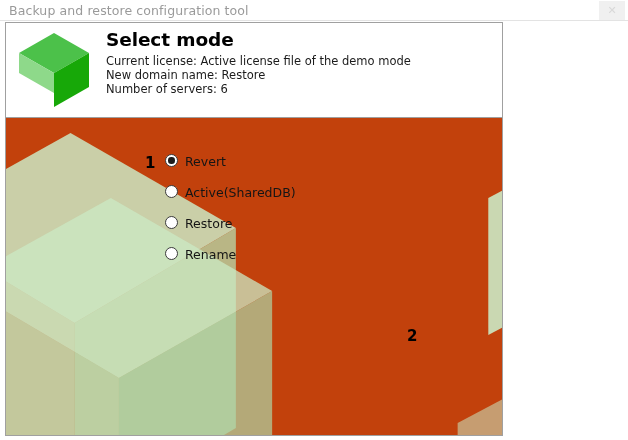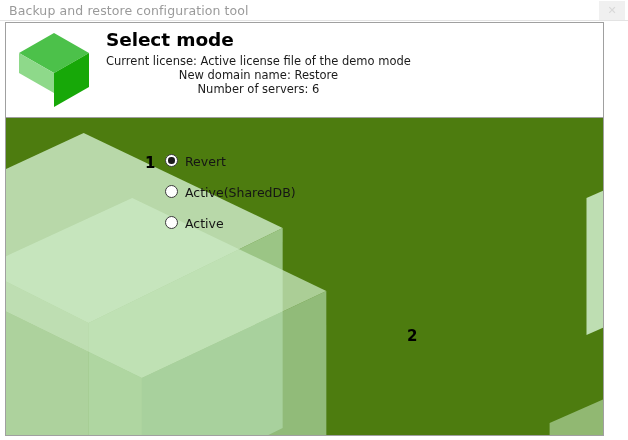--- a/index.html
+++ b/index.html
@@ -61,25 +61,25 @@
     color: #d8d8d8;
     line-height: 1;
     font-family: "DejaVu Sans", "Liberation Sans", sans-serif;
   }
 
   
   #content-frame {
     position: absolute;
     left: 5px;
     top: 22px;
-    width: 599px;
+    width: 498px;
     height: 414px;
     border: 1px solid #a0a0a0;
     box-sizing: border-box;
-    background: #4d7c0f;
+    background: #c2410c;
     overflow: hidden;
   }
 
   
   #watermark-layer {
     position: absolute;
     left: 0; top: 0;
     width: 100%;
     height: 100%;
     pointer-events: none;
@@ -115,21 +115,20 @@
     font-weight: bold;
     color: #000000;
     margin: 0 0 4px 0;
     letter-spacing: -0.1px;
   }
   .header-info-line {
     font-size: 11.5px;
     color: #1b1b1b;
     line-height: 14px;
     white-space: nowrap;
-    text-align: center;
   }
 
   
   #main-body {
     position: absolute;
     left: 0;
     top: 95px;
     width: 100%;
     height: 318px;
     z-index: 2;
@@ -277,24 +276,28 @@
           <span class="radio-mark"></span>
           <span class="radio-label">Revert</span>
         </div>
 
         <div class="radio-row">
           <span class="radio-mark"></span>
           <span class="radio-label">Active(SharedDB)</span>
         </div>
 
 
-
         <div class="radio-row">
           <span class="radio-mark"></span>
-          <span class="radio-label">Active</span>
+          <span class="radio-label">Restore</span>
+        </div>
+
+        <div class="radio-row">
+          <span class="radio-mark"></span>
+          <span class="radio-label">Rename</span>
         </div>
 
       </div>
 
       <div id="annotation-marker-2" class="annotation-marker">2</div>
 
 
     </div>
   </div>
 </div>

